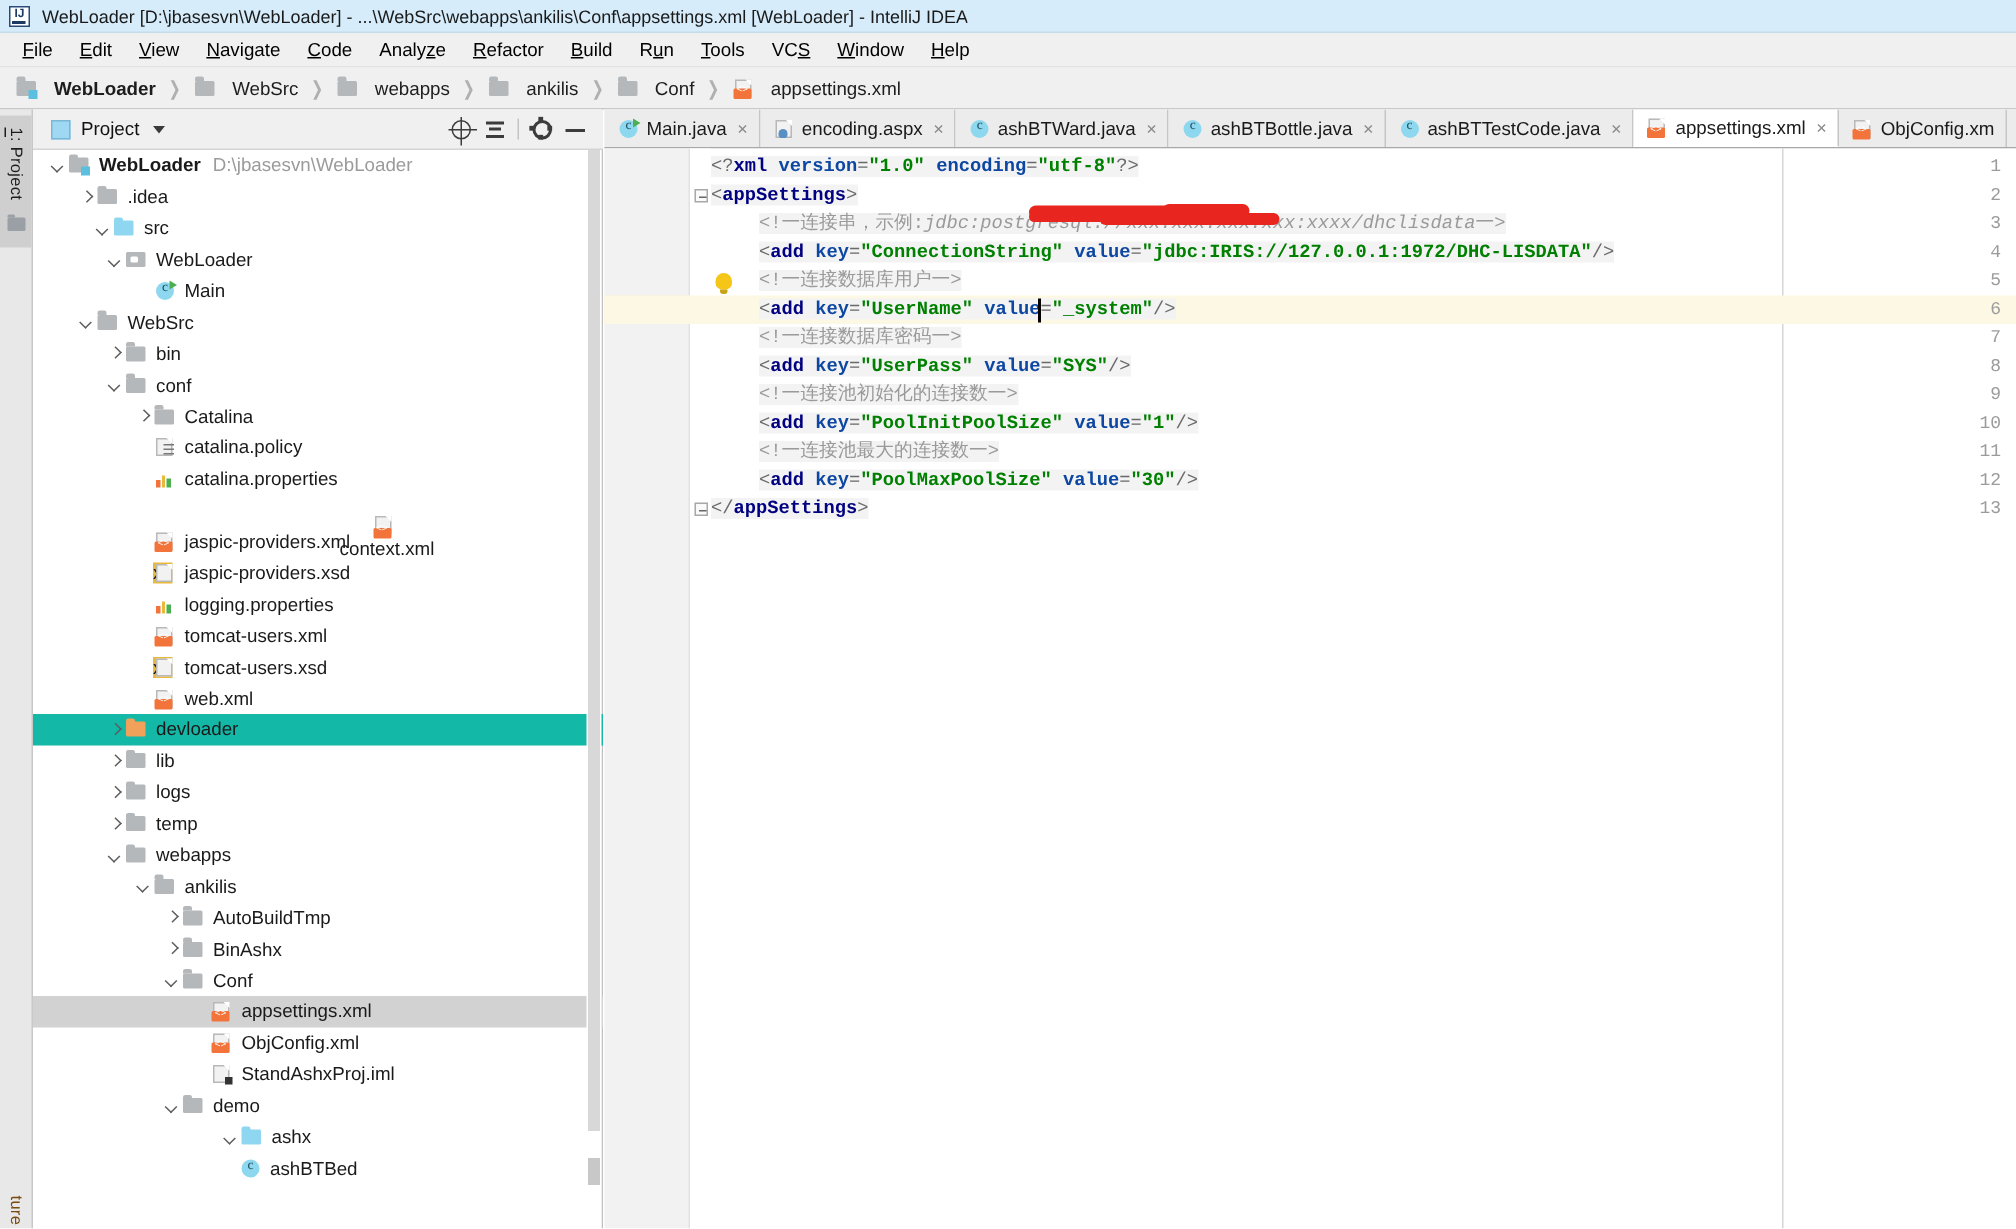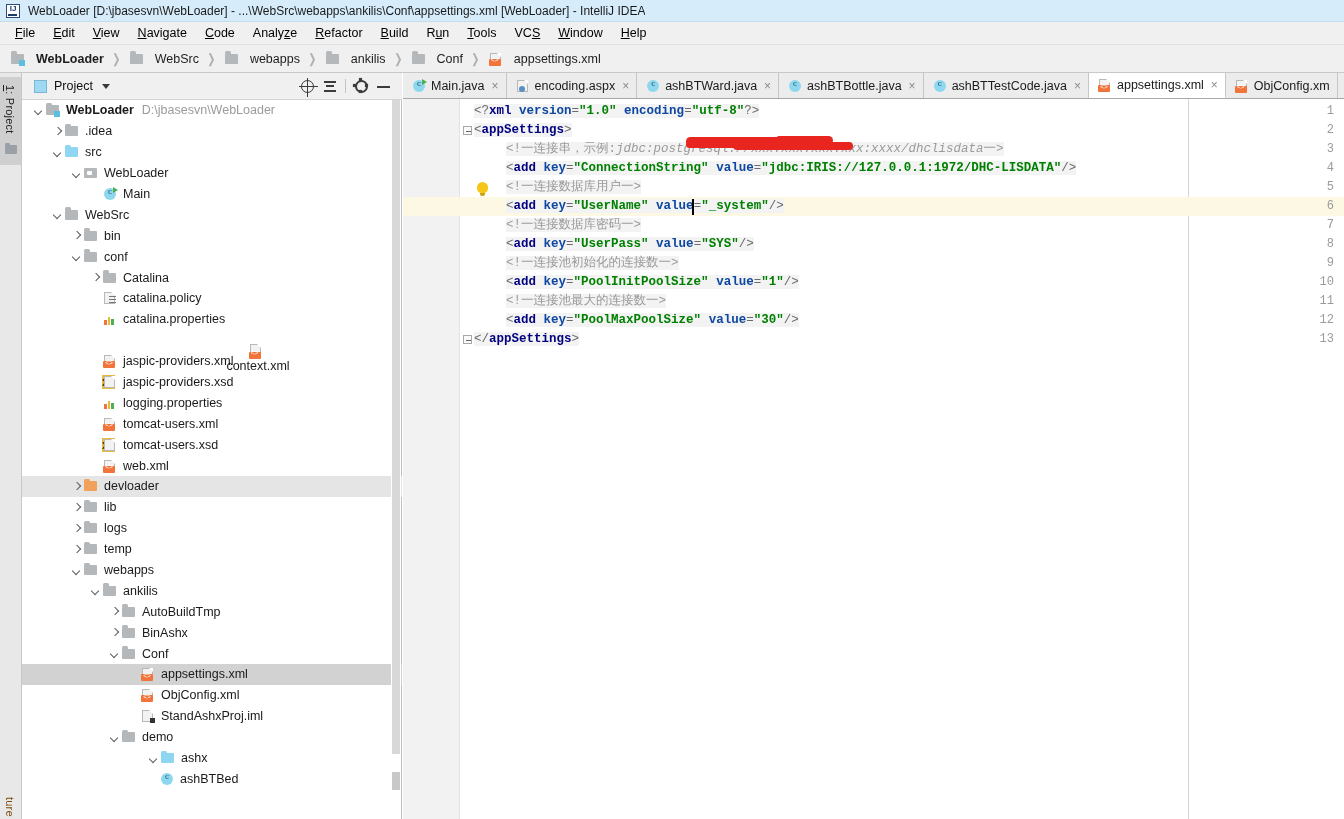--- a/index.html
+++ b/index.html
@@ -156,21 +156,21 @@
     position: absolute; left: 0; top: 27px; width: 380px; height: 719px;
     overflow: hidden;
   }
   .trow {
     position: relative; height: 20.9px;
     display: flex; align-items: center;
     white-space: nowrap; cursor: default;
     font-size: 12.5px; color: #1a1a1a;
   }
   .trow.selected { background: #d2d2d2; }
-  .trow.hl { background: #e5e5e5; }
+  .trow.hl { background: #14b8a6; }
   .twist {
     width: 13px; height: 13px; flex: 0 0 13px; position: relative;
   }
   .twist.r::before {
     content:""; position:absolute; left:4px; top:3px;
     width:5px; height:5px;
     border-right:1.6px solid #5c5c5c; border-bottom:1.6px solid #5c5c5c;
     transform: rotate(-45deg);
   }
   .twist.d::before {
@@ -471,21 +471,21 @@
           <span class="tlabel bold">WebLoader</span>
           <span class="tpath">D:\jbasesvn\WebLoader</span>
         </div>
         <div class="trow" style="padding-left: 29px;">
           <span class="twist r"></span>
           <span class="ti">
             <span class="ic-folder"></span>
           </span>
           <span class="tlabel">.idea</span>
         </div>
-        <div class="trow" style="padding-left: 29px;">
+        <div class="trow" style="padding-left: 40px;">
           <span class="twist d"></span>
           <span class="ti">
             <span class="ic-folder src"></span>
           </span>
           <span class="tlabel">src</span>
         </div>
         <div class="trow" style="padding-left: 48px;">
           <span class="twist d"></span>
           <span class="ti">
             <span class="ic-pkg"></span>

